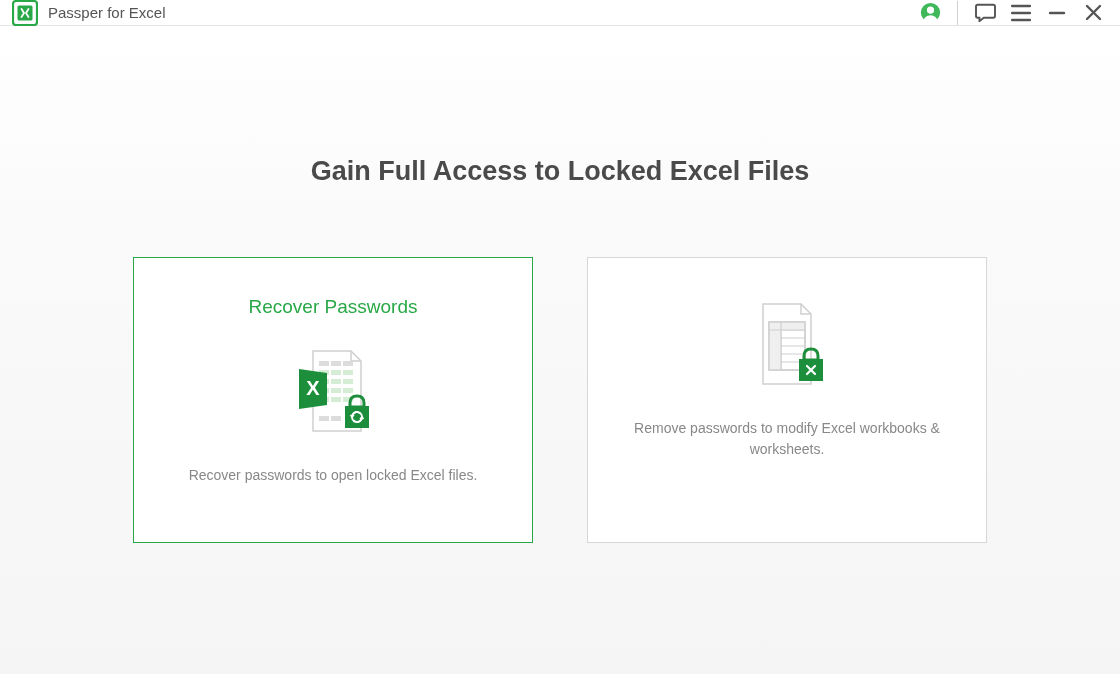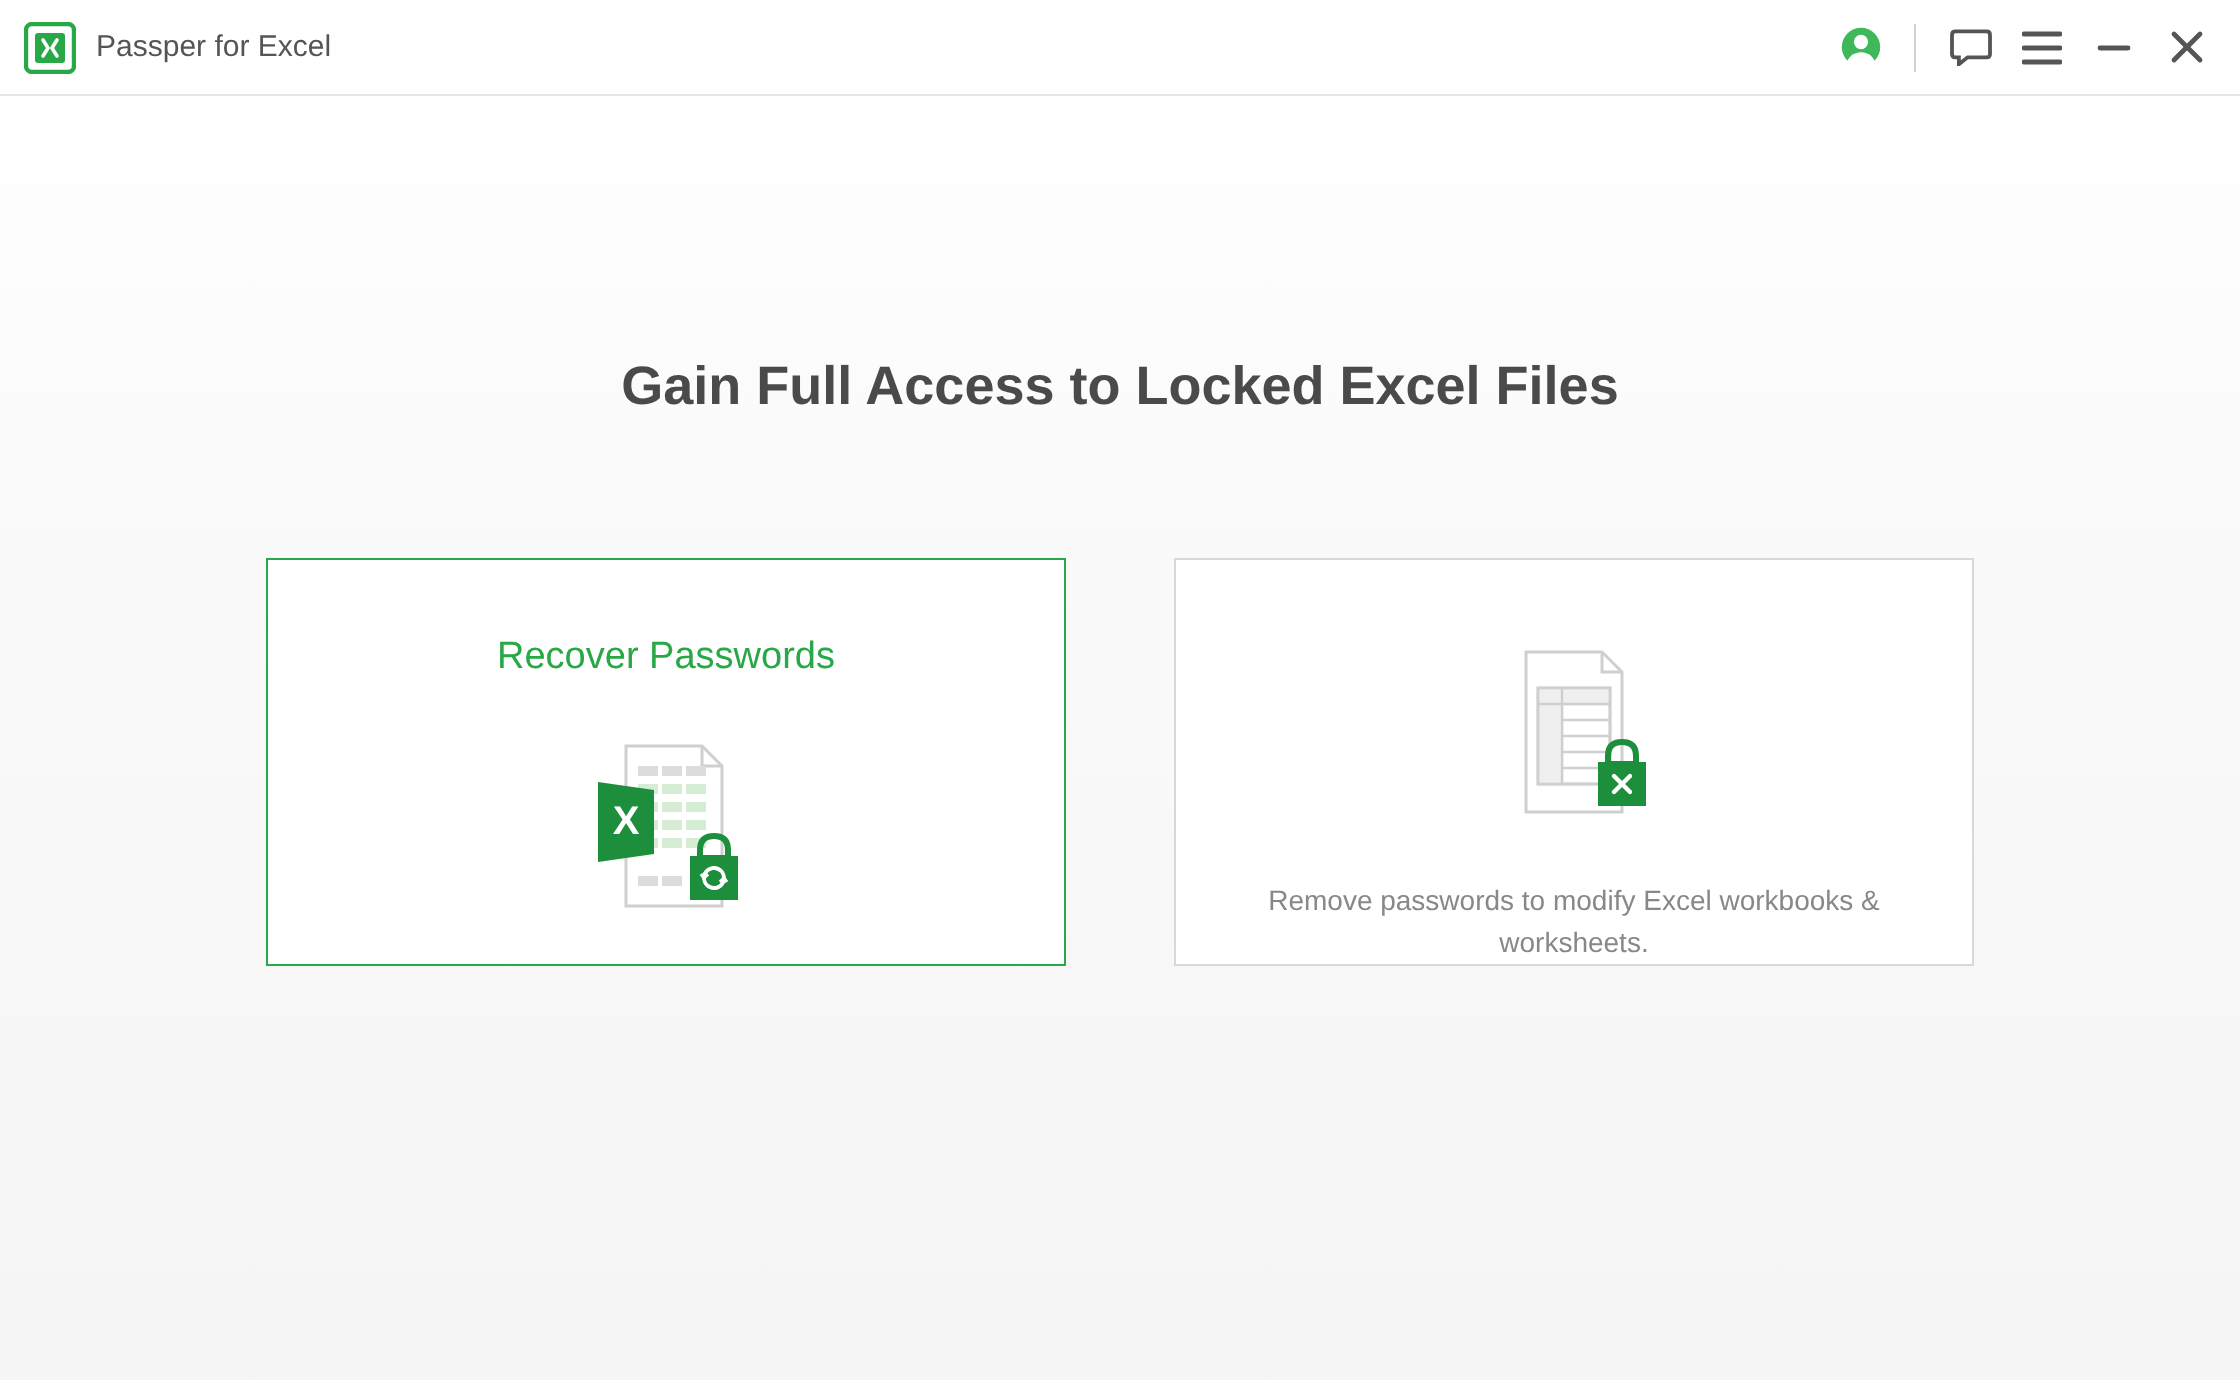--- a/index.html
+++ b/index.html
@@ -8,21 +8,21 @@
       box-sizing: border-box;
     }
     body {
       font-family: -apple-system, "Segoe UI", Arial, sans-serif;
       width: 1120px;
       height: 690px;
       background: #fff;
       overflow: hidden;
     }
     .titlebar {
-      height: 48px;
+      height: 26px;
       border-bottom: 1px solid #e5e5e5;
       display: flex;
       align-items: center;
       justify-content: space-between;
       padding: 0 16px 0 12px;
     }
     .title-left {
       display: flex;
       align-items: center;
       gap: 10px;
@@ -70,21 +70,21 @@
       color: #4a4a4a;
       margin-bottom: 70px;
     }
     .cards {
       display: flex;
       justify-content: center;
       gap: 54px;
     }
     .card {
       width: 400px;
-      height: 204px;
+      height: 286px;
       border: 1px solid #d8d8d8;
       background: #fff;
       padding: 38px 20px 0 20px;
       cursor: pointer;
     }
     .card.active {
       border: 1px solid #29a847;
     }
     .card-title {
       color: #29a847;
@@ -200,20 +200,21 @@
           <path d="M 67 60 Q 67 53 74 53 Q 81 53 81 60 L 81 64 L 67 64 Z" fill="none" stroke="#1d8f3c" stroke-width="3"></path>
           <rect x="62" y="63" width="24" height="22" fill="#1d8f3c"></rect>
           <g transform="translate(74,74)">
             <path d="M -5 0 A 5 5 0 1 1 -3.5 3.5" fill="none" stroke="#fff" stroke-width="1.8"></path>
             <path d="M 5 0 A 5 5 0 1 1 3.5 -3.5" fill="none" stroke="#fff" stroke-width="1.8"></path>
             <path d="M -6.5 -2 L -5 0 L -3 -2" fill="none" stroke="#fff" stroke-width="1.6"></path>
             <path d="M 6.5 2 L 5 0 L 3 2" fill="none" stroke="#fff" stroke-width="1.6"></path>
           </g>
         </svg>
       </div>
+      <div class="card-desc">Recover passwords to open locked Excel files.</div>
     </div>
 
     <div class="card">
       <div class="card-icon">
         <svg width="100" height="100" viewBox="0 0 100 100">
 
           <path d="M 26 8 L 64 8 L 74 18 L 74 88 L 26 88 Z" fill="#fff" stroke="#cfcfcf" stroke-width="1.5"></path>
           <path d="M 64 8 L 64 18 L 74 18" fill="none" stroke="#cfcfcf" stroke-width="1.5"></path>
 
           <rect x="32" y="26" width="36" height="48" fill="none" stroke="#cfcfcf" stroke-width="1.4"></rect>

